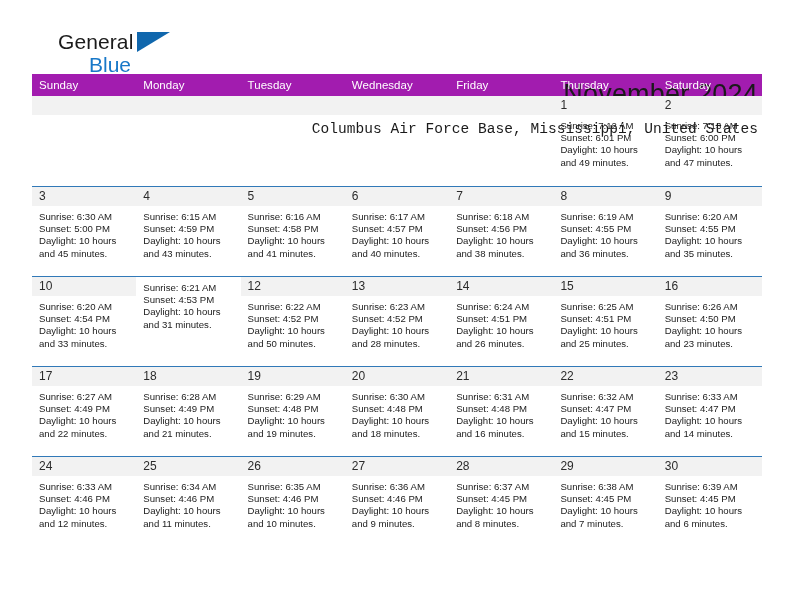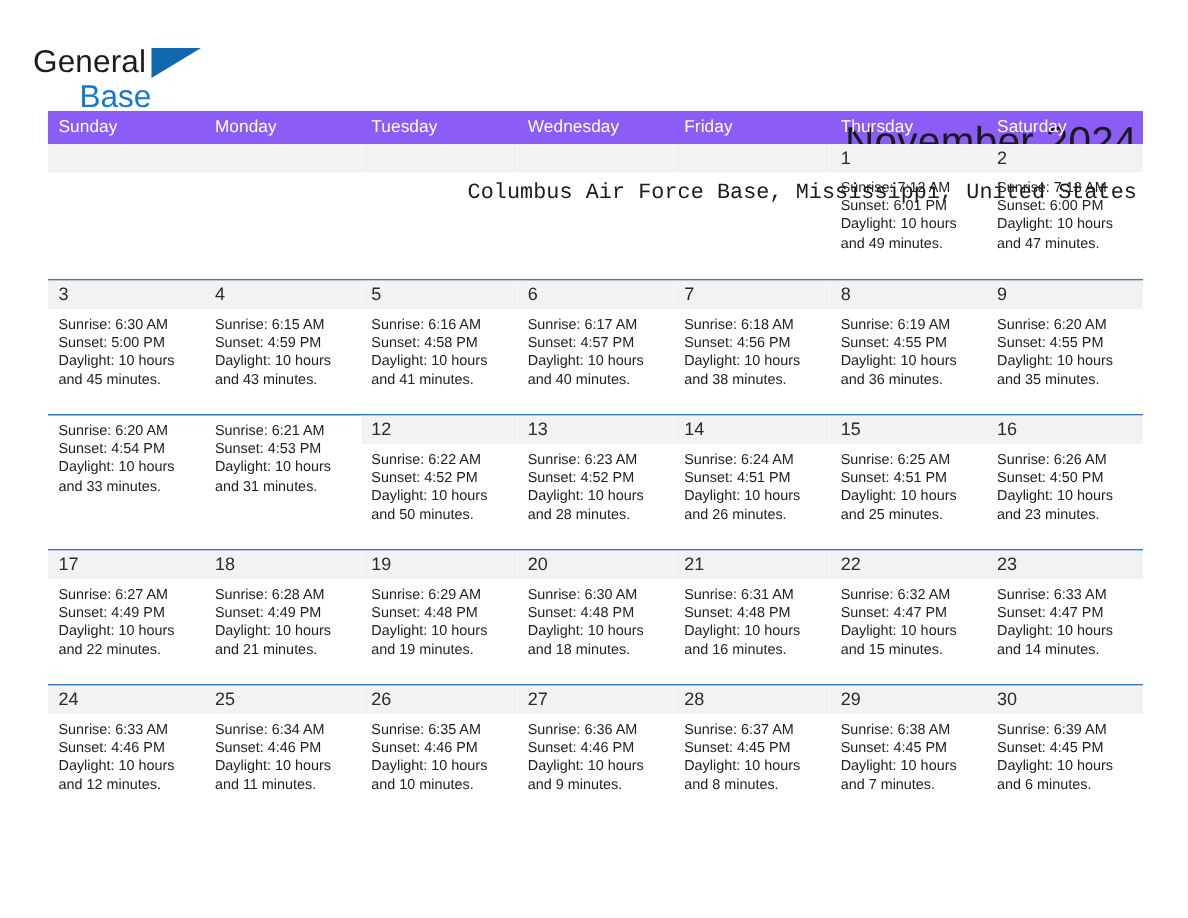--- a/index.html
+++ b/index.html
@@ -15,21 +15,21 @@
     color: #1a1a1a;
     position: relative;
     overflow: hidden;
   }
 
   
   .page-header {
     display: flex;
     align-items: flex-start;
     justify-content: space-between;
-    padding: 30px 32px 0 16px;
+    padding: 30px 32px 0 52px;
     height: 74px;
   }
 
   .brand {
     position: relative;
     width: 150px;
     height: 52px;
     padding-left: 6px;
   }
 
@@ -87,21 +87,21 @@
 
   
   .calendar {
     margin: 0 32px;
     width: 730px;
   }
 
   .weekday-header {
     display: grid;
     grid-template-columns: repeat(7, 1fr);
-    background: #8b5cf6;
+    background: #a21caf;
   }
 
   .weekday-cell {
     color: #ffffff;
     font-size: 11.5px;
     line-height: 20px;
     padding: 1px 0 1px 7px;
     letter-spacing: 0.05px;
   }
 
@@ -141,21 +141,21 @@
   .day-body div { white-space: normal; }
 </style>
 </head>
 <body>
 
 <div class="page-header">
 
   <div class="brand">
     <span class="brand-general">General</span>
     <span class="brand-triangle"></span>
-    <span class="brand-blue">Base</span>
+    <span class="brand-blue">Blue</span>
   </div>
 
   <div class="title-block">
     <div class="cal-title">November 2024</div>
     <div class="cal-subtitle">Columbus Air Force Base, Mississippi, United States</div>
   </div>
 
 </div>
 
 <div class="calendar">
@@ -266,20 +266,21 @@
           <div class="day-body">
             <div>Sunrise: 6:20 AM</div>
             <div>Sunset: 4:55 PM</div>
             <div>Daylight: 10 hours</div>
             <div>and 35 minutes.</div>
           </div>
         </div>
       </div>
       <div class="week-row">
         <div class="day-cell">
+          <div class="day-number-band">10</div>
           <div class="day-body">
             <div>Sunrise: 6:20 AM</div>
             <div>Sunset: 4:54 PM</div>
             <div>Daylight: 10 hours</div>
             <div>and 33 minutes.</div>
           </div>
         </div>
         <div class="day-cell">
           <div class="day-body">
             <div>Sunrise: 6:21 AM</div>

